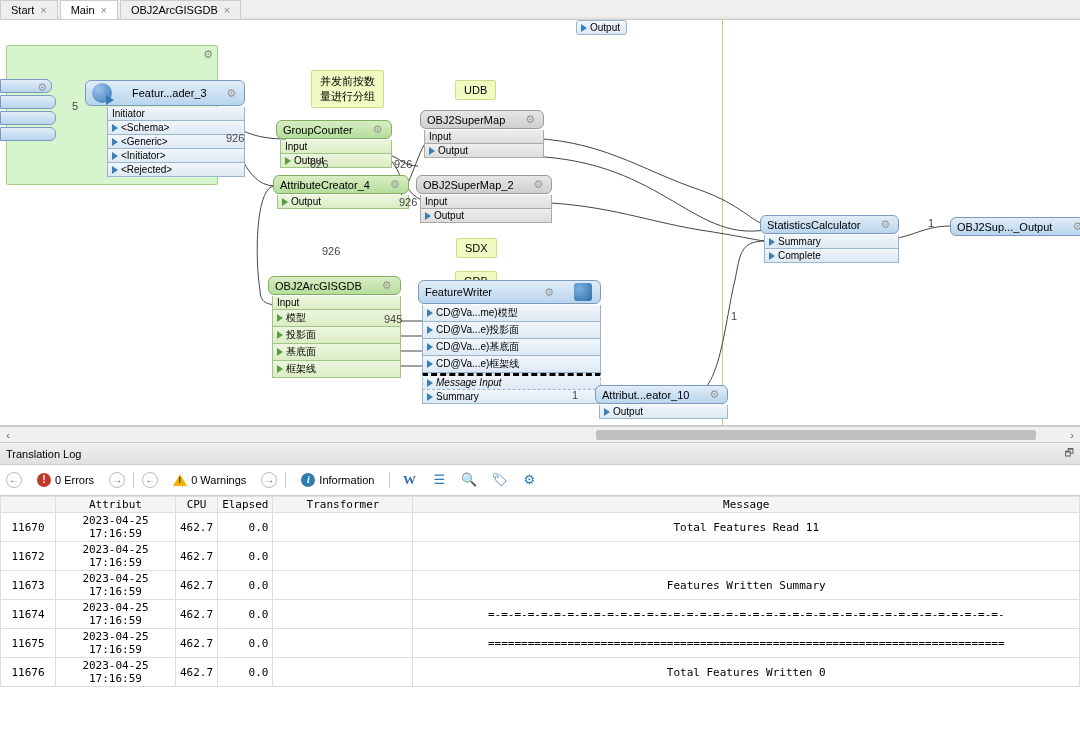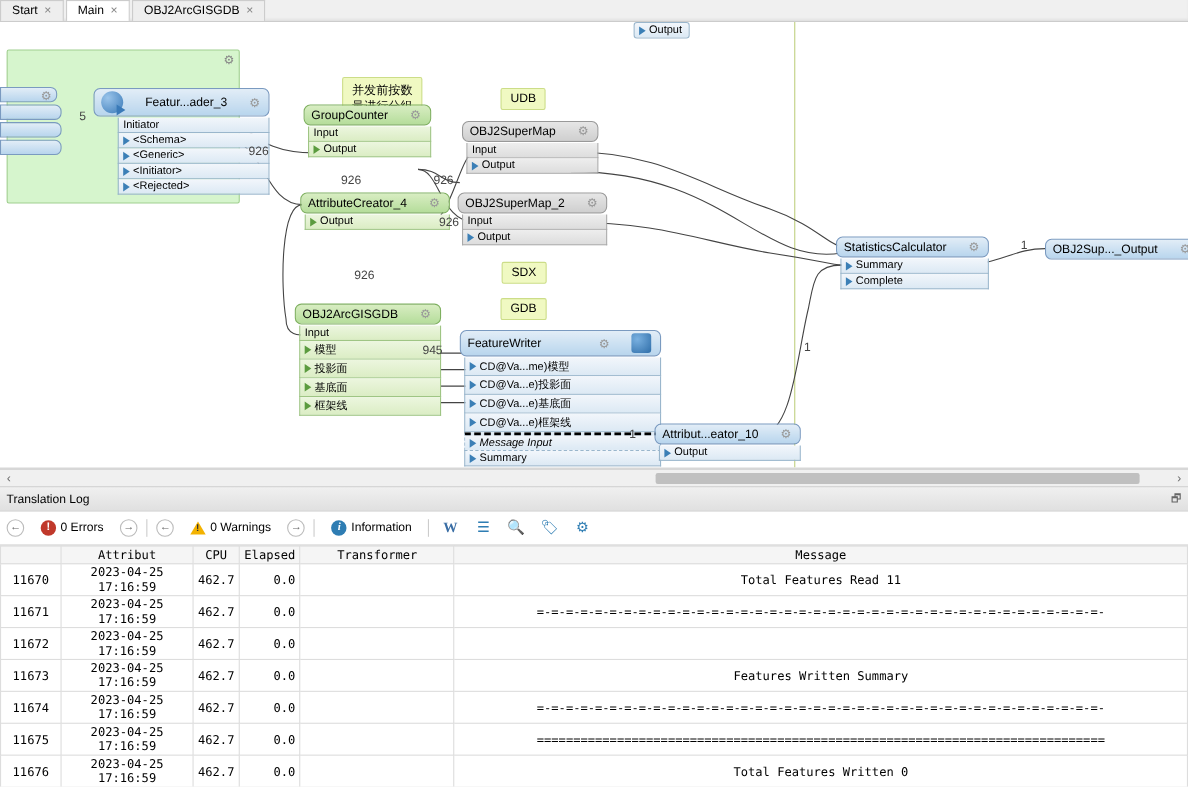--- a/index.html
+++ b/index.html
@@ -152,21 +152,21 @@
           </div>
   </div>
 </div>
 
 <div class="label-box" style="left:311px;top:50px;white-space:pre-line">并发前按数
 量进行分组</div>
 <div class="label-box" style="left:455px;top:60px">UDB</div>
 <div class="label-box" style="left:456px;top:218px">SDX</div>
 <div class="label-box" style="left:455px;top:251px">GDB</div>
 
-<div class="node green" style="left:276px;top:75px">
+<div class="node green" style="left:276px;top:100px">
   <div class="header">
           <span>GroupCounter</span>
           <span class="gear">⚙</span>
         </div>
   <div class="ports">
     <div class="port">
             <span>Input</span>
           </div>
     <div class="port">
             <span class="tri"></span>
@@ -241,21 +241,21 @@
             <span class="tri"></span>
             <span>基底面</span>
           </div>
     <div class="port">
             <span class="tri"></span>
             <span>框架线</span>
           </div>
   </div>
 </div>
 
-<div class="node" style="left:418px;top:280px">
+<div class="node" style="left:418px;top:260px">
   <div class="header"><span>FeatureWriter</span>&nbsp;&nbsp;&nbsp;&nbsp;<span class="gear">⚙</span><span class="cyl"></span></div>
   <div class="ports">
     <div class="port">
             <span class="tri"></span>
             <span>CD@Va...me)模型</span>
           </div>
     <div class="port">
             <span class="tri"></span>
             <span>CD@Va...e)投影面</span>
           </div>
@@ -402,28 +402,20 @@
 <tbody id="log-body">
         <tr>
           <td class="center">11670</td>
           <td>2023-04-25 17:16:59</td>
           <td class="num">462.7</td>
           <td class="num">0.0</td>
           <td></td>
           <td>Total Features Read                                    11</td>
         </tr>
         <tr>
-          <td class="center">11671</td>
-          <td>2023-04-25 17:16:59</td>
-          <td class="num">462.7</td>
-          <td class="num">0.0</td>
-          <td></td>
-          <td>=-=-=-=-=-=-=-=-=-=-=-=-=-=-=-=-=-=-=-=-=-=-=-=-=-=-=-=-=-=-=-=-=-=-=-=-=-=-=-</td>
-        </tr>
-        <tr>
           <td class="center">11672</td>
           <td>2023-04-25 17:16:59</td>
           <td class="num">462.7</td>
           <td class="num">0.0</td>
           <td></td>
           <td></td>
         </tr>
         <tr>
           <td class="center">11673</td>
           <td>2023-04-25 17:16:59</td>

